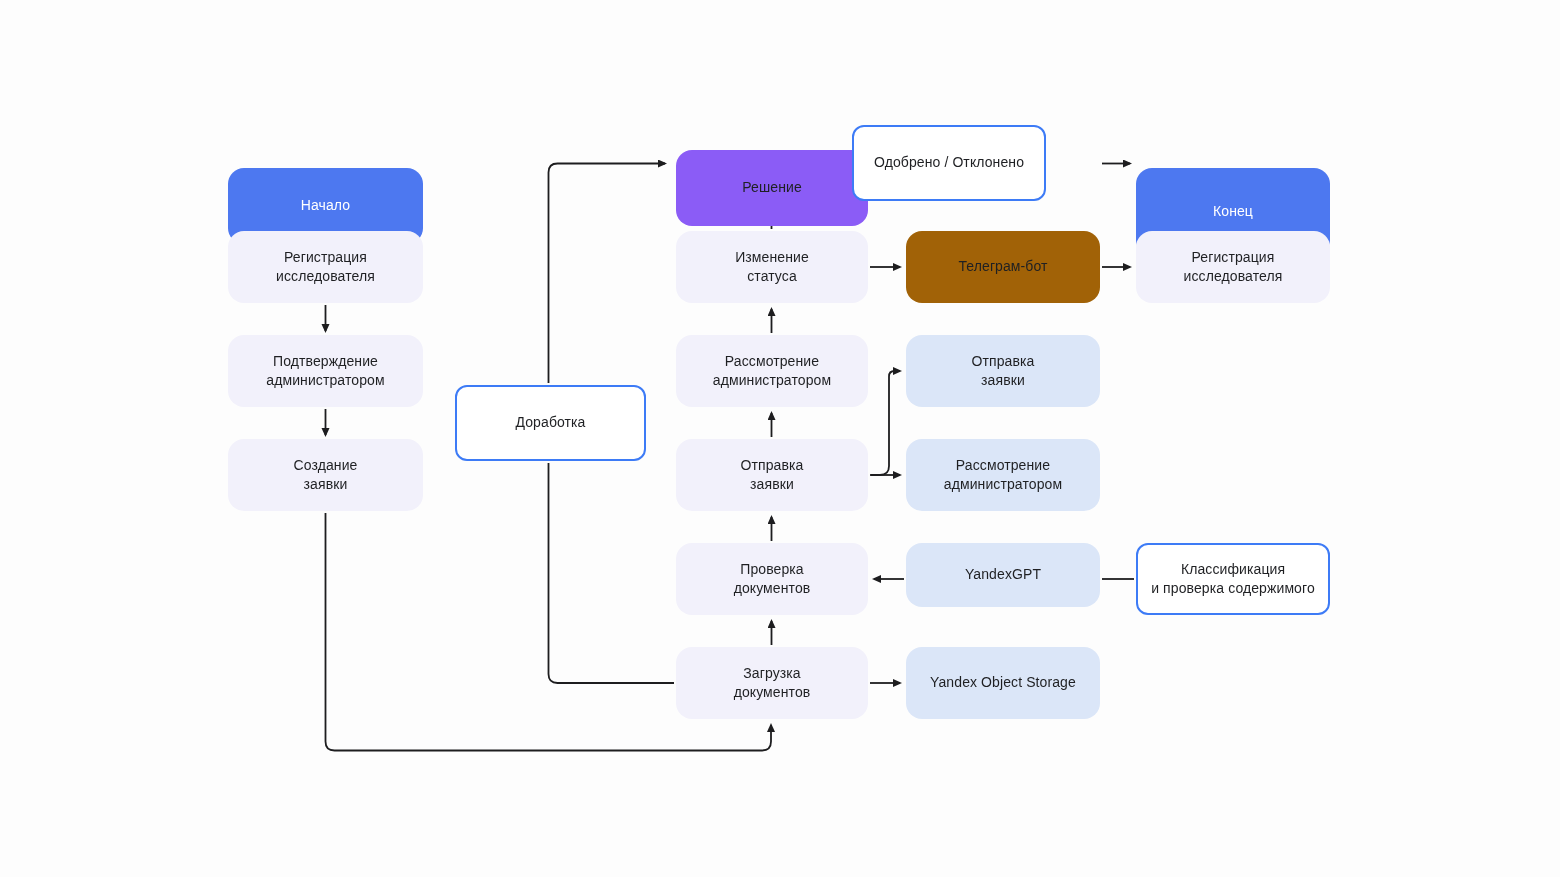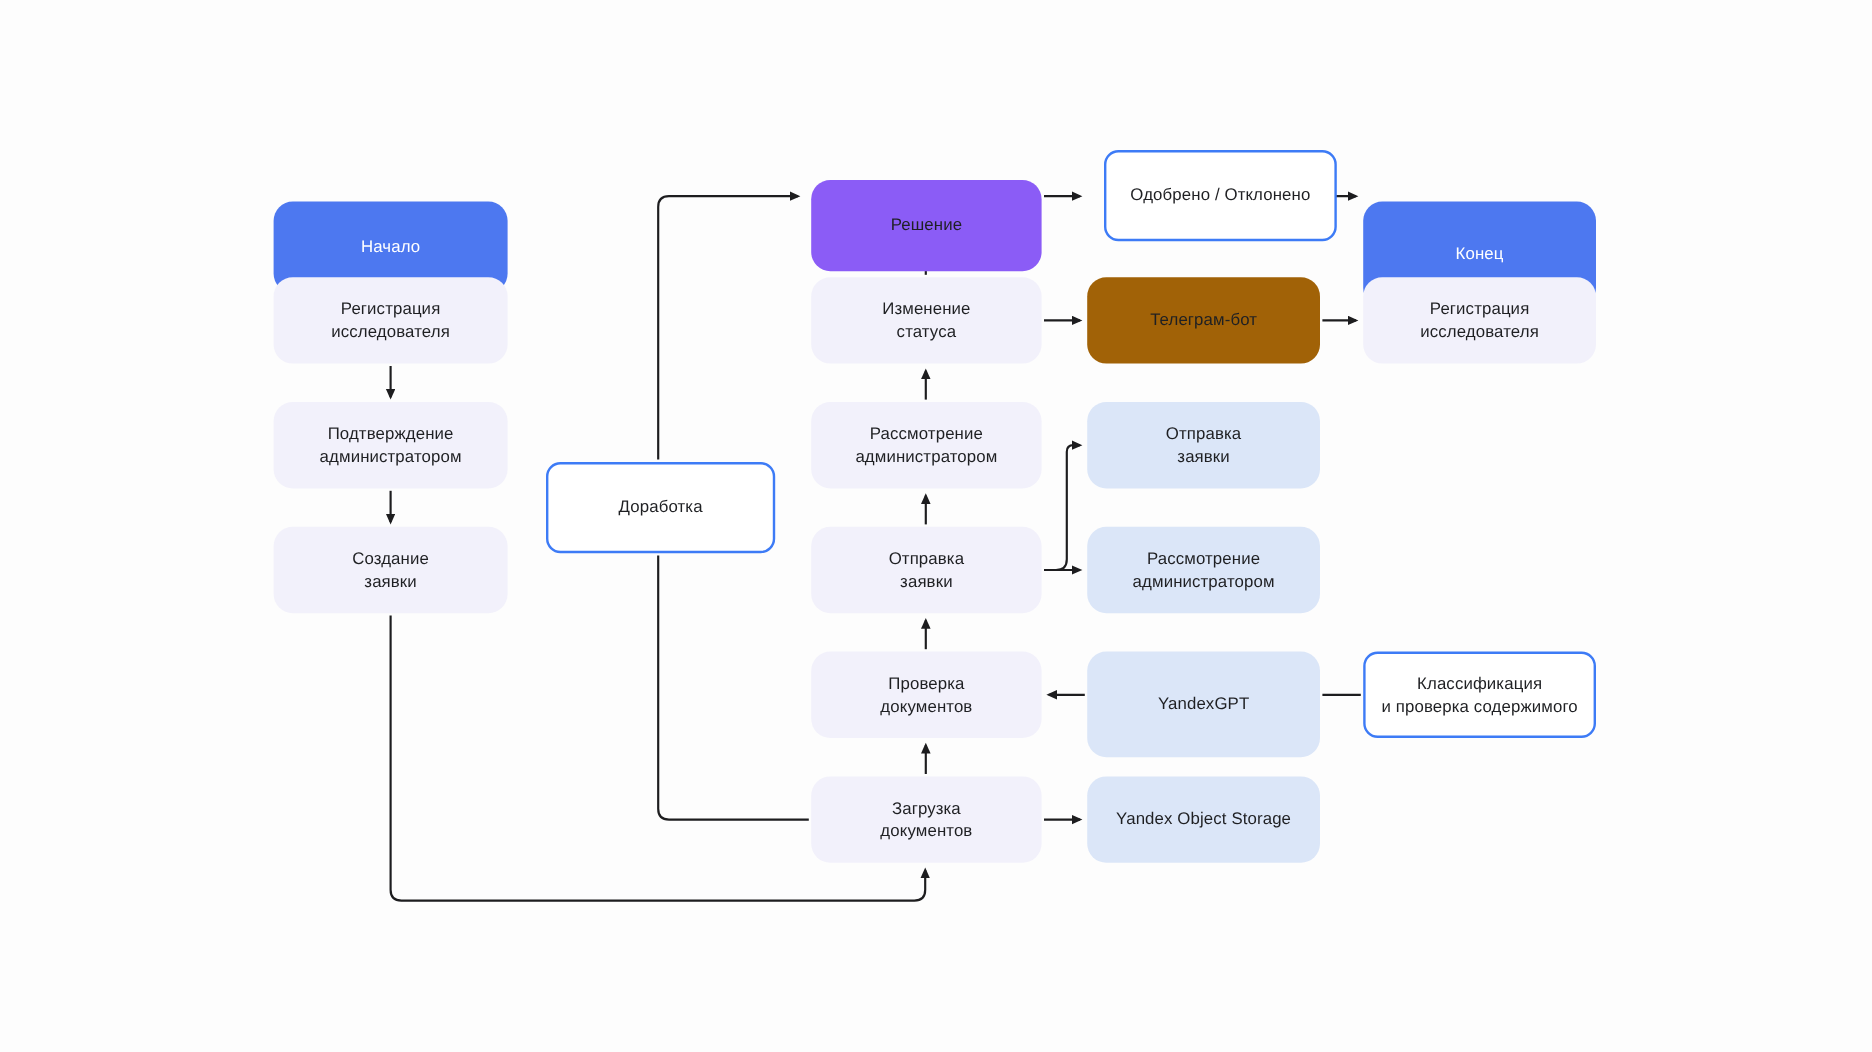--- a/index.html
+++ b/index.html
@@ -84,26 +84,26 @@
     <div class="node lavender" style="left: 676px; top: 231px; width: 192px; height: 72px;"><span class="node-label">Изменение
 статуса</span></div>
     <div class="node lavender" style="left: 676px; top: 335px; width: 192px; height: 72px;"><span class="node-label">Рассмотрение
 администратором</span></div>
     <div class="node lavender" style="left: 676px; top: 439px; width: 192px; height: 72px;"><span class="node-label">Отправка
 заявки</span></div>
     <div class="node lavender" style="left: 676px; top: 543px; width: 192px; height: 72px;"><span class="node-label">Проверка
 документов</span></div>
     <div class="node lavender" style="left: 676px; top: 647px; width: 192px; height: 72px;"><span class="node-label">Загрузка
 документов</span></div>
-    <div class="node outline" style="left: 920px; top: 125px; width: 194px; height: 76px;"><span class="node-label">Одобрено / Отклонено</span></div>
+    <div class="node outline" style="left: 852px; top: 125px; width: 194px; height: 76px;"><span class="node-label">Одобрено / Отклонено</span></div>
     <div class="node yellow" style="left: 906px; top: 231px; width: 194px; height: 72px;"><span class="node-label">Телеграм-бот</span></div>
     <div class="node lightblue" style="left: 906px; top: 335px; width: 194px; height: 72px;"><span class="node-label">Отправка
 заявки</span></div>
     <div class="node lightblue" style="left: 906px; top: 439px; width: 194px; height: 72px;"><span class="node-label">Рассмотрение
 администратором</span></div>
-    <div class="node lightblue" style="left: 906px; top: 543px; width: 194px; height: 88px;"><span class="node-label">YandexGPT</span></div>
+    <div class="node lightblue" style="left: 906px; top: 543px; width: 194px; height: 64px;"><span class="node-label">YandexGPT</span></div>
     <div class="node lightblue" style="left: 906px; top: 647px; width: 194px; height: 72px;"><span class="node-label">Yandex Object Storage</span></div>
     <div class="node blue" style="left: 1136px; top: 125px; width: 194px; height: 88px;"><span class="node-label">Конец</span></div>
     <div class="node lavender" style="left: 1136px; top: 231px; width: 194px; height: 72px;"><span class="node-label">Регистрация
 исследователя</span></div>
     <div class="node outline" style="left: 1136px; top: 543px; width: 194px; height: 72px;"><span class="node-label">Классификация
 и проверка содержимого</span></div>
   </div>
 
 </body></html>

